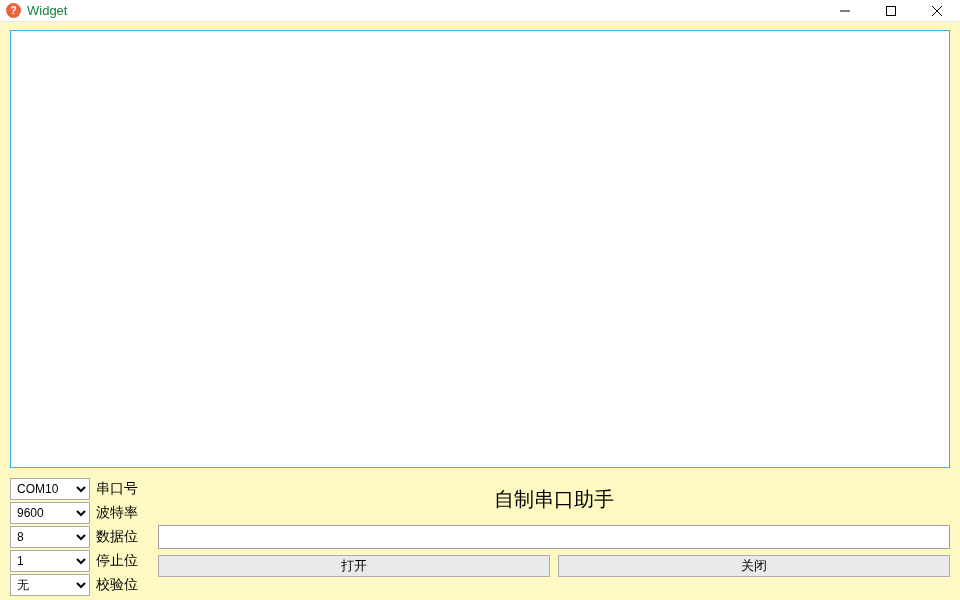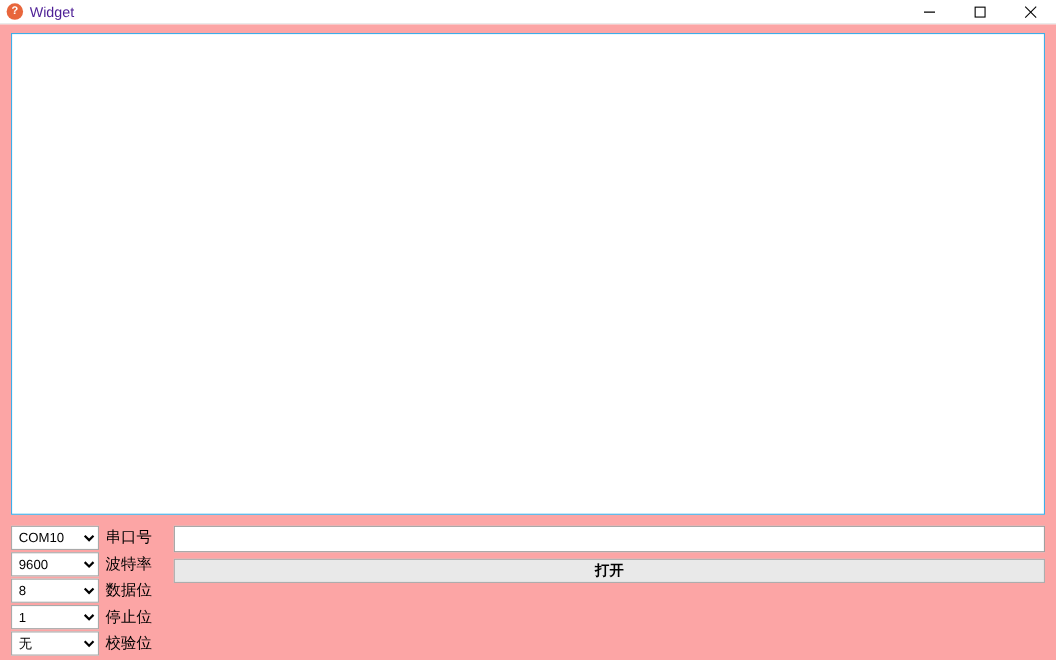--- a/index.html
+++ b/index.html
@@ -23,27 +23,27 @@
       position: relative;
     }
     .title-icon {
       width: 15px; height: 15px;
       background: #e8663c;
       border-radius: 50%;
       margin-right: 6px;
       display: flex; align-items:center; justify-content:center;
       color:#fff; font-size:10px; font-weight:bold;
     }
-    .title-text { font-size: 13px; color: #4c1d95; }
+    .title-text { font-size: 13px; color: #15803d; }
     .win-buttons { position:absolute; right:0; top:0; height:100%; display:flex; align-items:flex-start; }
     .win-btn { width:46px; height:22px; display:flex; align-items:center; justify-content:center; color:#333; cursor:pointer;}
     .win-btn svg { width:12px; height:12px; }
     .client {
       flex: 1;
-      background: #fca5a5;
+      background: #fef9c3;
       padding: 8px 10px 4px 10px;
       display: flex;
       flex-direction: column;
     }
     .output-area {
       flex: 1;
       background: #fff;
       border: 1px solid #3daee9;
       margin-bottom: 10px;
       padding: 4px;
@@ -101,21 +101,20 @@
       flex: 1 1 0;
       height: 24px;
       background: #e9e9e9;
       border: 1px solid #adadad;
       font-size: 13px;
       cursor: pointer;
       max-height:22px;
       overflow:hidden;
       line-height:10px;
       padding-bottom:0;
-      font-weight:bold;
     }
   </style>
 </head>
 <body>
 
 <div class="titlebar">
   <div class="title-icon">?</div>
   <span class="title-text">Widget</span>
   <div class="win-buttons">
     <div class="win-btn">
@@ -174,19 +173,21 @@
       <div class="config-row">
         <select>
           <option>无</option>
         </select>
         <span class="lbl">校验位</span>
       </div>
 
     </div>
 
     <div class="main-col">
+      <div class="app-title">自制串口助手</div>
       <input class="input-line" type="text" value="" style="">
       <div class="btn-row">
         <button>打开</button>
+        <button>关闭</button>
       </div>
     </div>
   </div>
 </div>
 
 </body></html>

